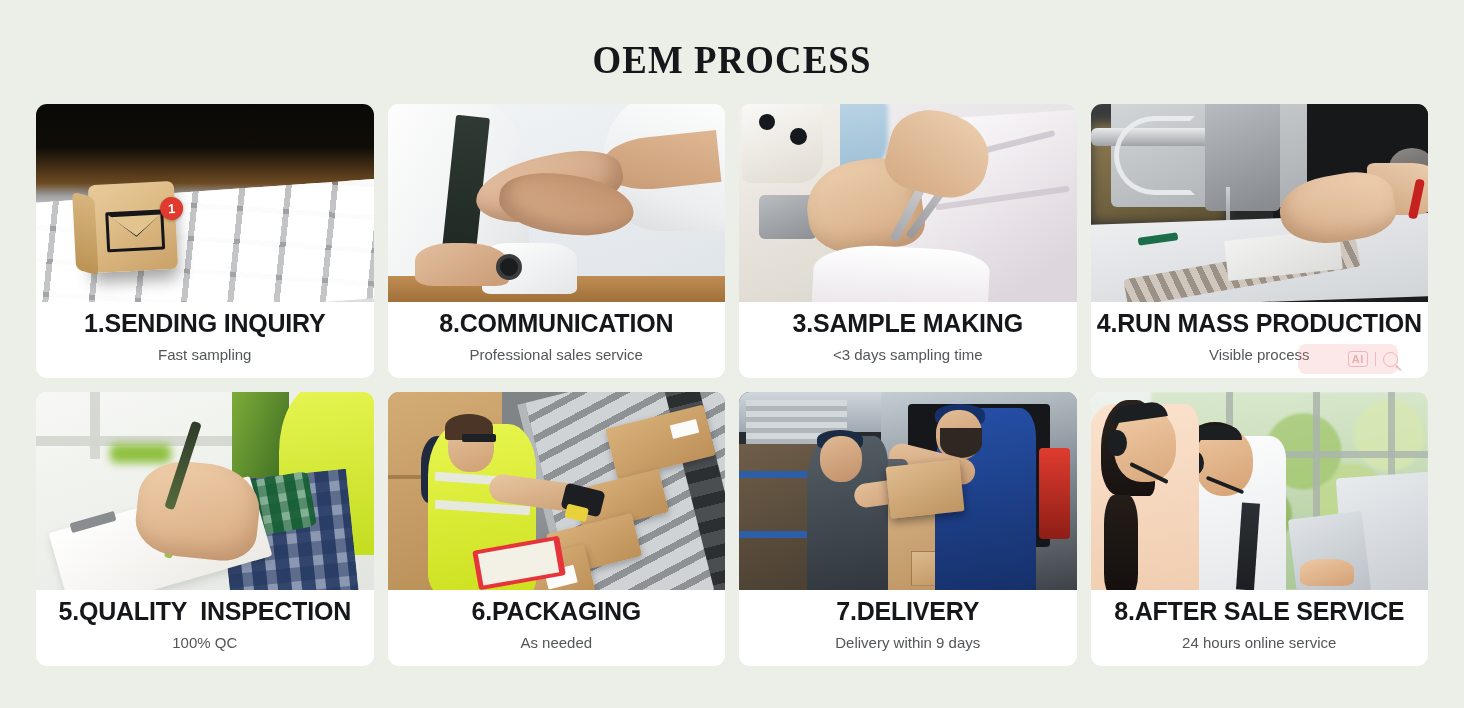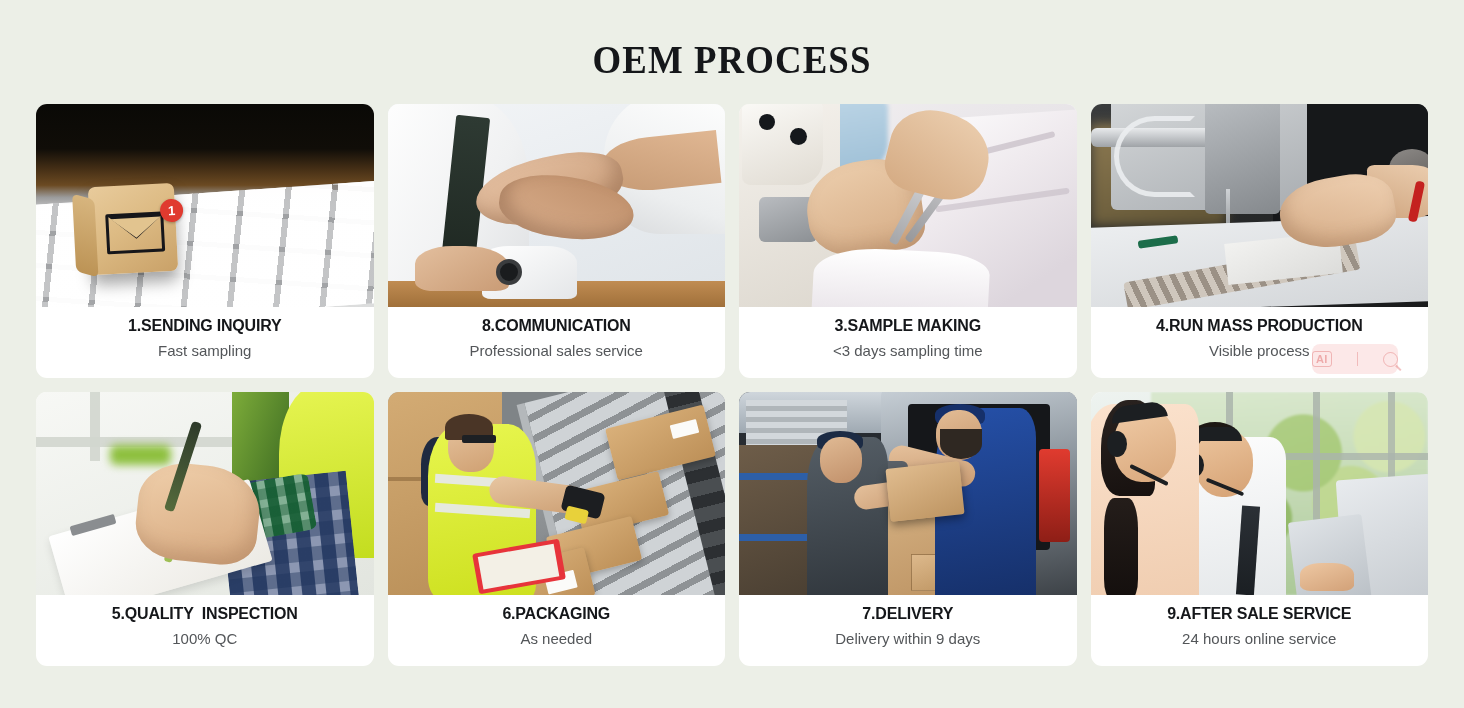--- a/index.html
+++ b/index.html
@@ -64,21 +64,21 @@
   .card-body {
     flex: 1;
     display: flex;
     flex-direction: column;
     align-items: center;
     justify-content: center;
     padding: 6px 8px 14px;
   }
 
   .card-title {
-    font-size: 16px;
+    font-size: 25px;
     font-weight: bold;
     color: #15171a;
     letter-spacing: -0.2px;
     text-align: right;
     white-space: pre;
     line-height: 1.25;
   }
 
   .card-sub {
     margin-top: 5px;
@@ -86,27 +86,27 @@
     color: #535659;
     text-align: center;
     line-height: 1.3;
   }
 
   
   .watermark {
     position: absolute;
     right: 30px;
     bottom: 4px;
-    width: 86px;
+    width: 100px;
     height: 30px;
     border-radius: 8px;
     background: rgba(240, 150, 150, 0.22);
     display: flex;
     align-items: center;
-    justify-content: space-between;
+    justify-content: flex-end;
     gap: 7px;
     pointer-events: none;
   }
   .watermark .wm-ai {
     font-size: 11px;
     font-weight: bold;
     color: rgba(226, 120, 120, 0.55);
     border: 1.4px solid rgba(226, 120, 120, 0.45);
     border-radius: 3px;
     padding: 1px 3px;
@@ -626,19 +626,19 @@
         <div class="w1hair2"></div>
         <div class="w1head"></div>
         <div class="w1band"></div>
         <div class="w1ear"></div>
         <div class="w1mic"></div>
         <div class="monitor"></div>
         <div class="laptop"></div>
         <div class="hand8"></div>
       </div>
       <div class="card-body">
-        <div class="card-title">9.AFTER SALE SERVICE</div>
+        <div class="card-title">8.AFTER SALE SERVICE</div>
         <div class="card-sub">24 hours online service</div>
       </div>
     </div>
 
   </div>
 </div>
 
 </body></html>

